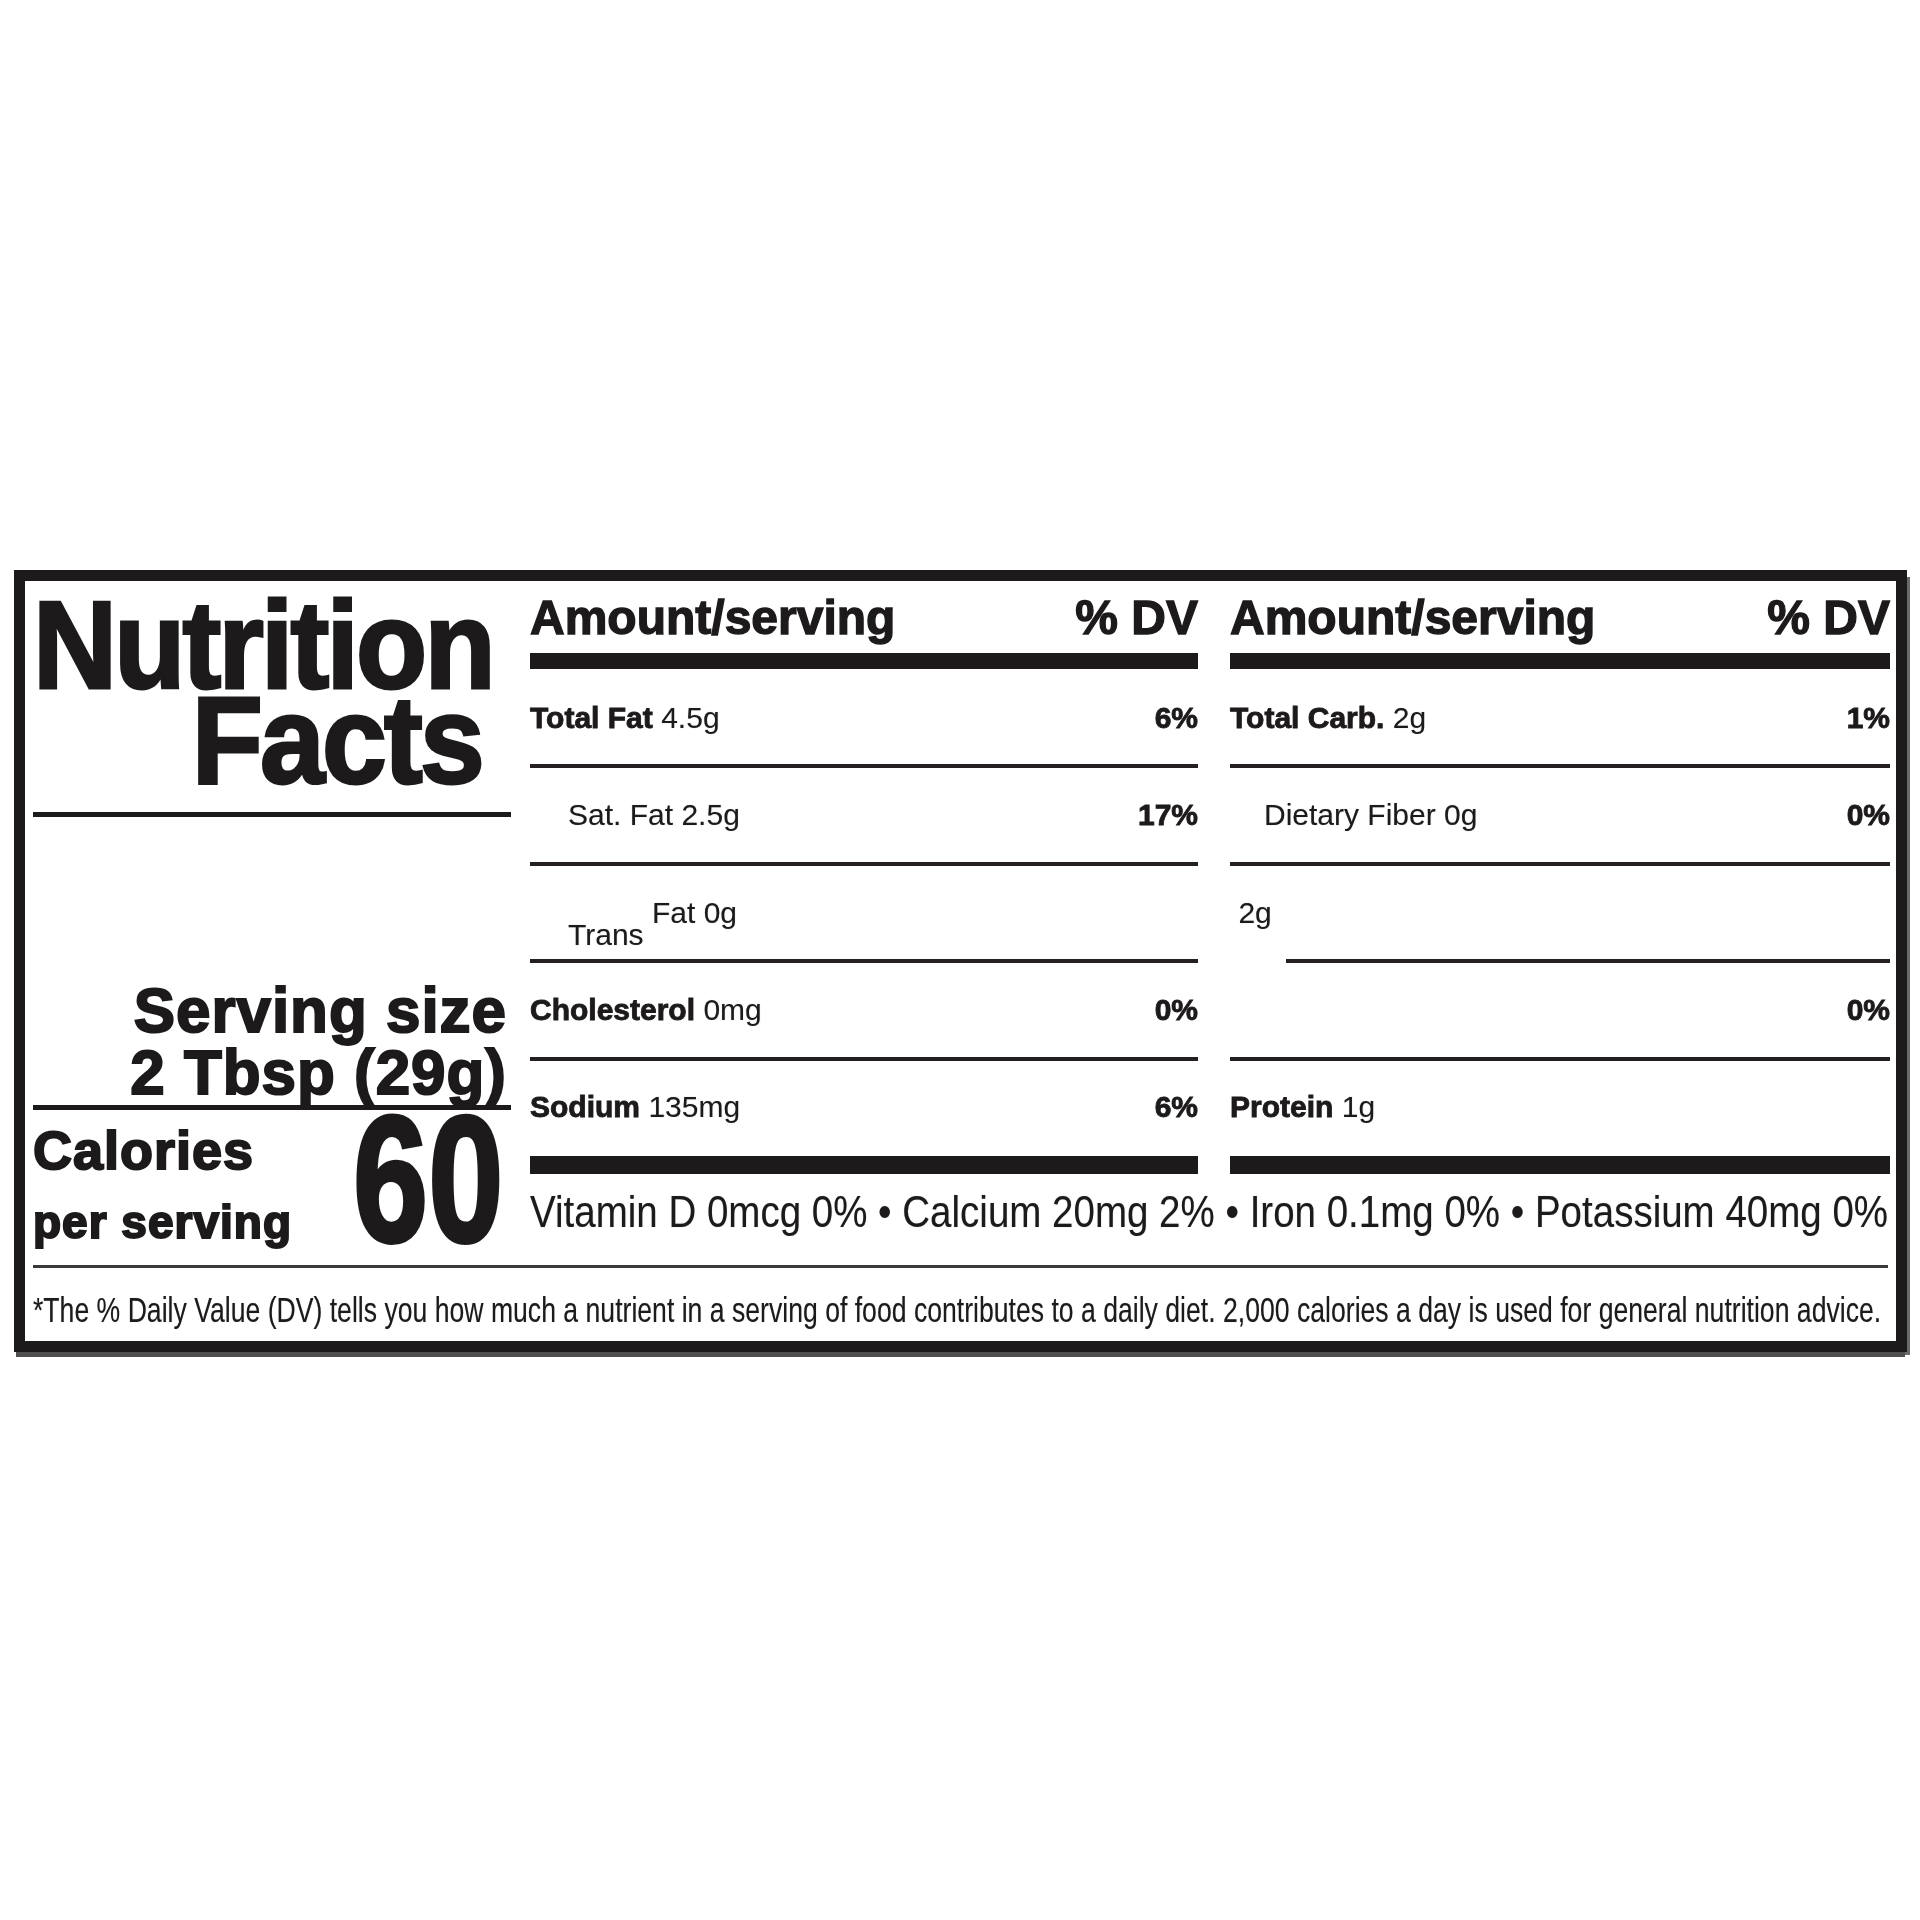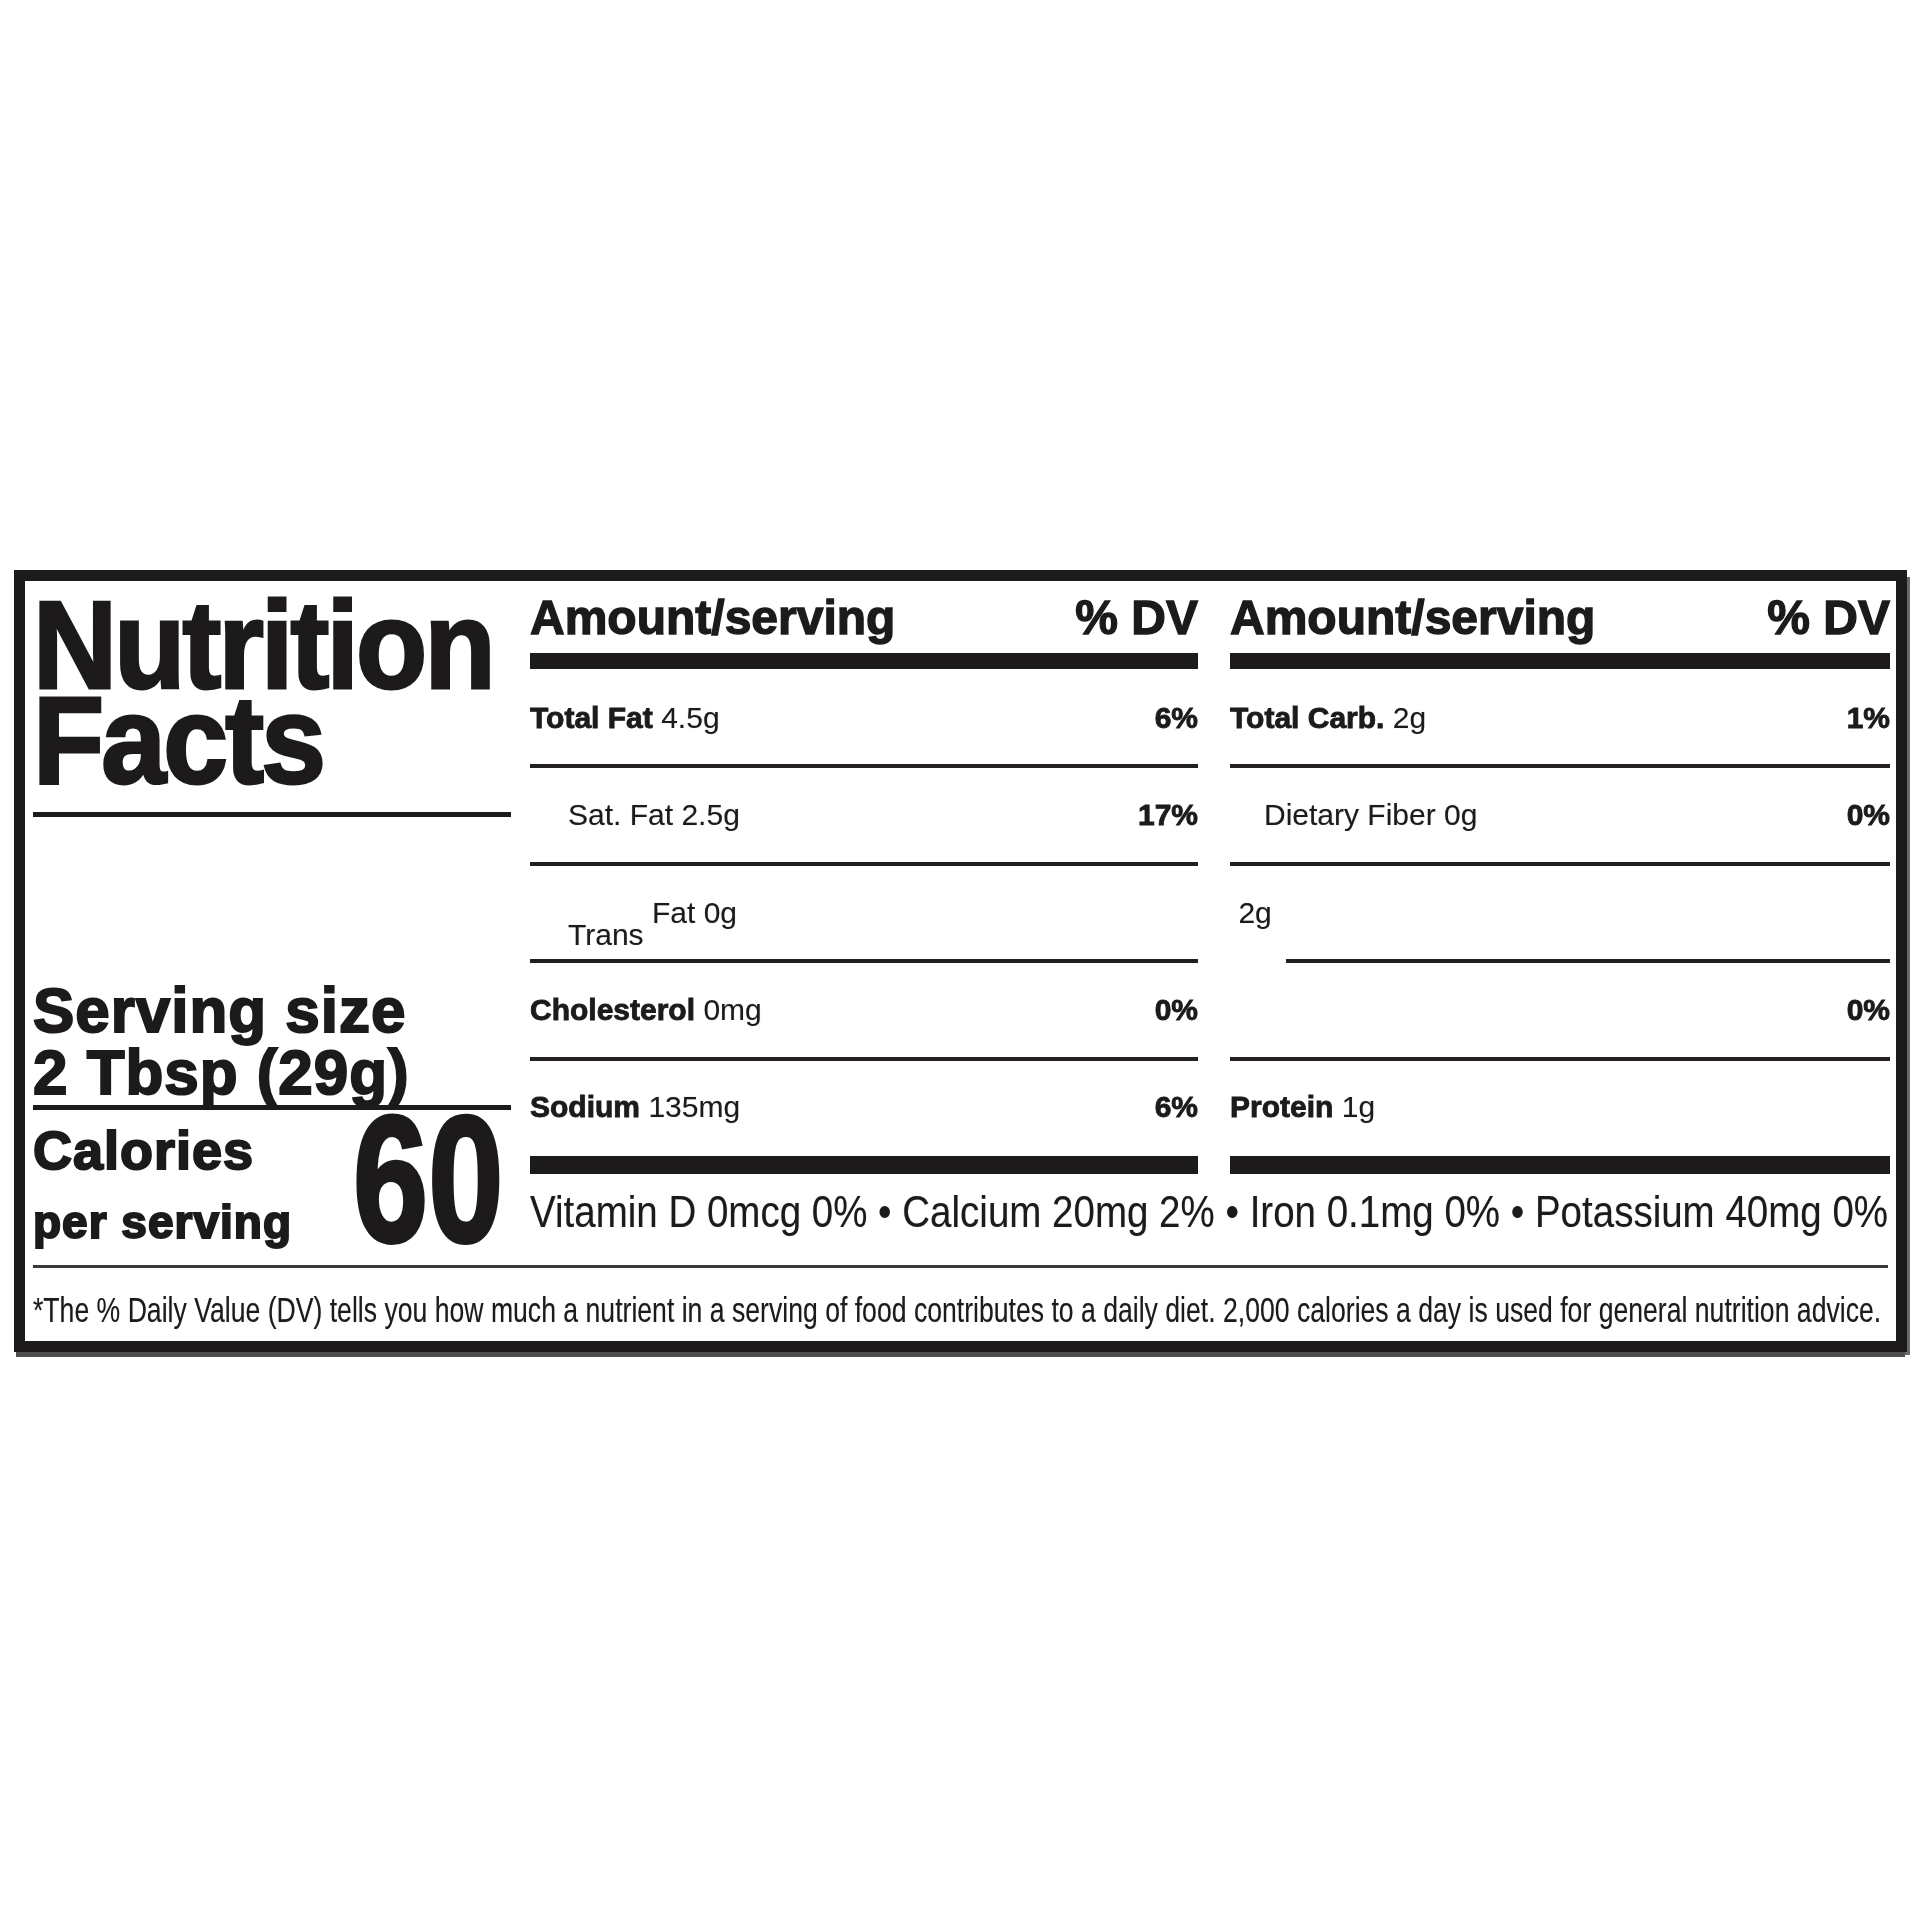--- a/index.html
+++ b/index.html
@@ -5,20 +5,21 @@
   html,body{margin:0;padding:0;}
   body{
     width:1920px;height:1920px;background:#ffffff;position:relative;
     font-family:"Liberation Sans","DejaVu Sans",sans-serif;color:#1d1a1b;
     overflow:hidden;
   }
   .box{
     position:absolute;left:14px;top:570px;width:1893px;height:782px;
     box-sizing:border-box;border:11px solid #1d1a1b;background:#ffffff;
     box-shadow:0 7px 0 -2px #4f4f4f, 5px 5px 0 -2px #6a6a6a;
+    text-align:right;
   }
   .box *{text-shadow:0 0 1px rgba(29,26,27,.35);}
   .abs{position:absolute;}
   .fitline{display:inline-block;white-space:nowrap;transform-origin:left center;}
   .fit-right{transform-origin:right center;}
   .b{font-weight:bold;-webkit-text-stroke:.8px currentColor;}
   .it{margin-top:44px;}
   .heavy{font-weight:bold;-webkit-text-stroke:2px currentColor;letter-spacing:1px;}
   .title-line{font-weight:bold;font-size:125px;line-height:95px;
     -webkit-text-stroke:3px currentColor;letter-spacing:-3px;display:block;}

